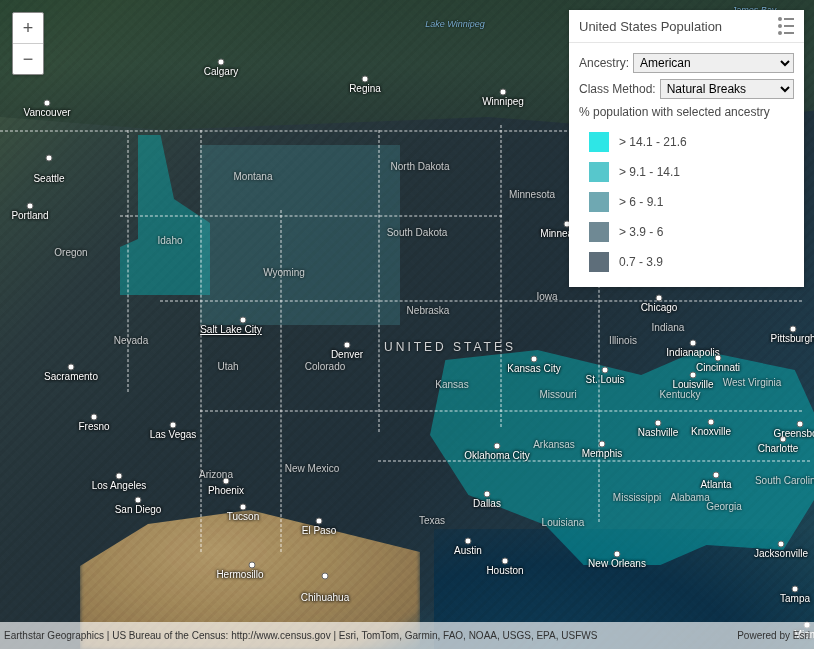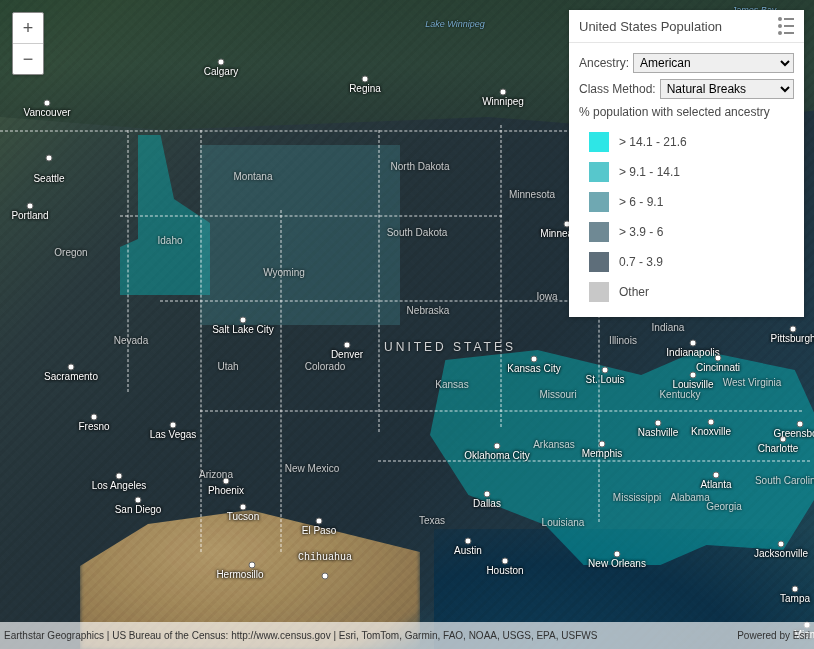--- a/index.html
+++ b/index.html
@@ -296,21 +296,21 @@
       <div class="label" style="left: 49px; top: 169px;">Seattle</div>
       <div class="city-dot" style="left: 30px; top: 206px;"></div>
       <div class="label" style="left: 30px; top: 206px;">Portland</div>
       <div class="city-dot" style="left: 221px; top: 62px;"></div>
       <div class="label" style="left: 221px; top: 62px;">Calgary</div>
       <div class="city-dot" style="left: 365px; top: 79px;"></div>
       <div class="label" style="left: 365px; top: 79px;">Regina</div>
       <div class="city-dot" style="left: 503px; top: 92px;"></div>
       <div class="label" style="left: 503px; top: 92px;">Winnipeg</div>
       <div class="city-dot" style="left: 243px; top: 320px;"></div>
-      <div class="label" style="left: 243px; top: 320px;">Salt Lake City</div>
+      <div class="label" style="left: 231px; top: 320px; text-decoration: underline;">Salt Lake City</div>
       <div class="city-dot" style="left: 347px; top: 345px;"></div>
       <div class="label" style="left: 347px; top: 345px;">Denver</div>
       <div class="city-dot" style="left: 71px; top: 367px;"></div>
       <div class="label" style="left: 71px; top: 367px;">Sacramento</div>
       <div class="city-dot" style="left: 94px; top: 417px;"></div>
       <div class="label" style="left: 94px; top: 417px;">Fresno</div>
       <div class="city-dot" style="left: 173px; top: 425px;"></div>
       <div class="label" style="left: 173px; top: 425px;">Las Vegas</div>
       <div class="city-dot" style="left: 119px; top: 476px;"></div>
       <div class="label" style="left: 119px; top: 476px;">Los Angeles</div>
@@ -318,21 +318,21 @@
       <div class="label" style="left: 226px; top: 481px;">Phoenix</div>
       <div class="city-dot" style="left: 138px; top: 500px;"></div>
       <div class="label" style="left: 138px; top: 500px;">San Diego</div>
       <div class="city-dot" style="left: 243px; top: 507px;"></div>
       <div class="label" style="left: 243px; top: 507px;">Tucson</div>
       <div class="city-dot" style="left: 319px; top: 521px;"></div>
       <div class="label" style="left: 319px; top: 521px;">El Paso</div>
       <div class="city-dot" style="left: 252px; top: 565px;"></div>
       <div class="label" style="left: 240px; top: 565px;">Hermosillo</div>
       <div class="city-dot" style="left: 325px; top: 576px;"></div>
-      <div class="label" style="left: 325px; top: 548px; font-family: Liberation Mono, monospace;">Chihuahua</div>
+      <div class="label" style="left: 325px; top: 588px;">Chihuahua</div>
       <div class="city-dot" style="left: 487px; top: 494px;"></div>
       <div class="label" style="left: 487px; top: 494px;">Dallas</div>
       <div class="city-dot" style="left: 468px; top: 541px;"></div>
       <div class="label" style="left: 468px; top: 541px;">Austin</div>
       <div class="city-dot" style="left: 505px; top: 561px;"></div>
       <div class="label" style="left: 505px; top: 561px;">Houston</div>
       <div class="city-dot" style="left: 497px; top: 446px;"></div>
       <div class="label" style="left: 497px; top: 446px;">Oklahoma City</div>
       <div class="city-dot" style="left: 534px; top: 359px;"></div>
       <div class="label" style="left: 534px; top: 359px;">Kansas City</div>
@@ -415,24 +415,20 @@
           <span>&gt; 6 - 9.1</span>
         </div>
         <div class="legend-item">
           <div class="swatch" style="background: rgb(111, 137, 148);"></div>
           <span>&gt; 3.9 - 6</span>
         </div>
         <div class="legend-item">
           <div class="swatch" style="background: rgb(94, 110, 122);"></div>
           <span>0.7 - 3.9</span>
         </div>
-        <div class="legend-item">
-          <div class="swatch" style="background: rgb(200, 200, 200);"></div>
-          <span>Other</span>
-        </div>
       </div>
   </div>
 </div>
 
 <div class="attrib">
   <span>Earthstar Geographics | US Bureau of the Census: http://www.census.gov | Esri, TomTom, Garmin, FAO, NOAA, USGS, EPA, USFWS</span>
   <span>Powered by Esri</span>
 </div>
 
 </body></html>

